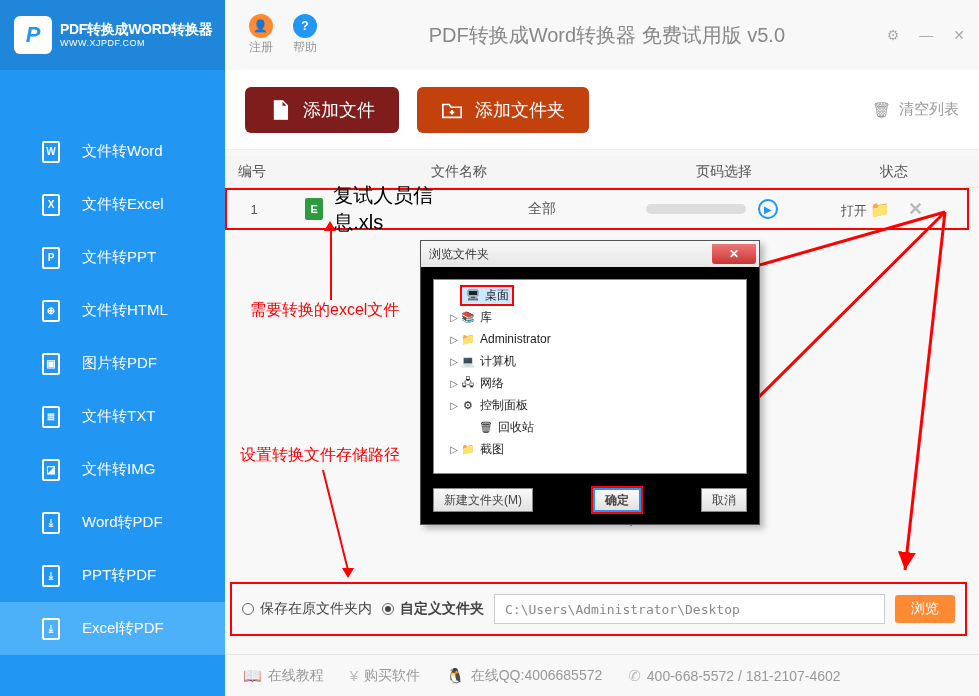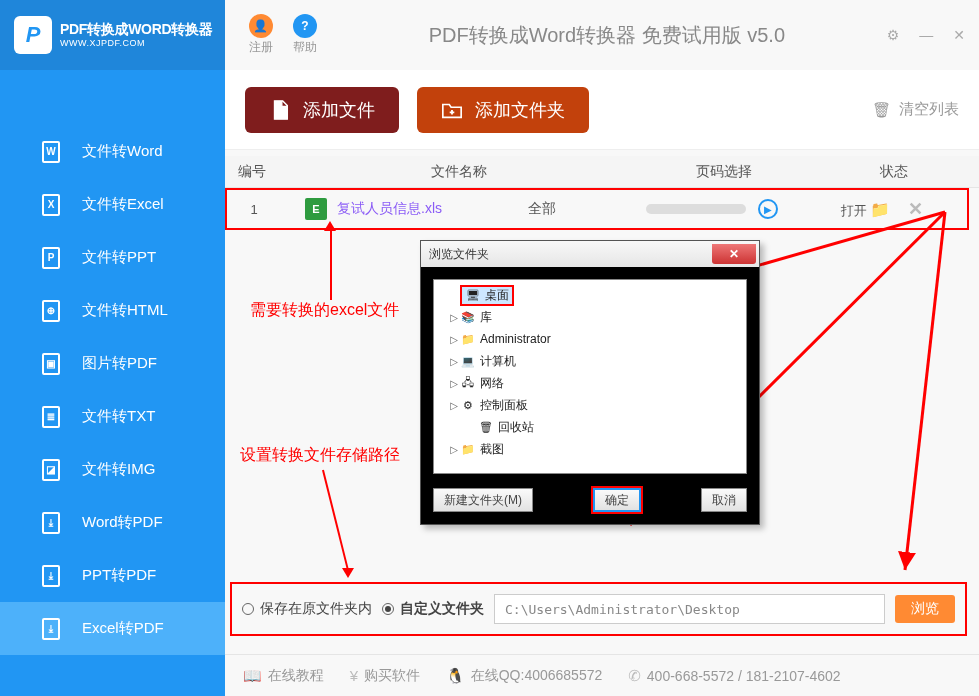--- a/index.html
+++ b/index.html
@@ -39,21 +39,21 @@
 .col-id { width:54px; text-align:center; }
 .col-name { flex:1.4; text-align:center; }
 .col-page { width:170px; text-align:center; }
 .col-status { width:170px; text-align:center; }
 .col-op { width:170px; text-align:center; }
 
 
 .trow { position:absolute; left:225px; top:188px; right:10px; height:42px; display:flex; align-items:center; border:2px solid #ff0000; }
 .trow .col-id { font-size:13px; color:#555; }
 .file-ico { width:22px; height:22px; background:#2e9b3f; color:#fff; border-radius:2px; display:inline-flex; align-items:center; justify-content:center; font-size:11px; font-weight:bold; margin:0 10px; }
-.file-name { color:#8b5cf6; font-size:14px; }
+.file-name { color:#000000; font-size:20px; }
 .col-page .pg { color:#555; font-size:14px; }
 .progress { width:100px; height:10px; background:#ddd; border-radius:5px; display:inline-block; vertical-align:middle; }
 .play { width:20px; height:20px; border:2px solid #2196f3; border-radius:50%; display:inline-flex; align-items:center; justify-content:center; color:#2196f3; font-size:10px; margin-left:8px; cursor:pointer; }
 .op-open { color:#555; cursor:pointer; }
 .op-folder { color:#bbb; margin-right:14px; cursor:pointer; font-size:16px;}
 .op-close { color:#bbb; cursor:pointer; font-size:18px; font-weight:bold; }
 
 
 .anno { position:absolute; color:#ff0000; font-size:16px; z-index:3; }
 .arrline { position:absolute; background:#ff0000; z-index:2; }
@@ -67,21 +67,21 @@
 .dlg-body { padding:12px; }
 .tree { height:195px; border:1px solid #888; background:#fff; overflow:auto; padding:4px 2px; }
 .tree-row { height:22px; display:flex; align-items:center; font-size:12px; color:#222; }
 .tree-arrow { width:12px; color:#666; text-align:center; font-size:10px; }
 .tree-ico { width:16px; height:14px; margin-right:4px; display:inline-flex; align-items:center; justify-content:center; font-size:11px; }
 .tree-sel { background:#cde7ff; border:2px solid #ff0000; padding:0 3px; }
 .tree-indent1 { padding-left:12px; }
 .tree-indent2 { padding-left:30px; }
 .dlg-btns { margin-top:14px; display:flex; justify-content:space-between; }
 .dlg-btn { height:24px; padding:0 10px; border:1px solid #888; background:linear-gradient(#fafafa,#e2e2e2); font-size:12px; display:flex; align-items:center; cursor:pointer; }
-.dlg-btn.ok { border:2px solid #2196f3; outline:2px solid #ff0000; }
+.dlg-btn.ok { border:2px solid #2196f3; outline:2px solid #ff0000;font-weight:bold; }
 
 
 .output { position:absolute; left:230px; bottom:60px; right:12px; height:54px; border:2px solid #ff0000; display:flex; align-items:center; padding:0 10px; gap:10px; font-size:14px; color:#444; }
 .radio { width:12px; height:12px; border:1.5px solid #666; border-radius:50%; display:inline-block; margin-right:6px; position:relative; }
 .radio.checked::after { content:""; position:absolute; inset:2px; background:#444; border-radius:50%; }
 .path-box { flex:1; height:26px; border:1px solid #ccc; background:#fff; padding:14px 10px; color:#888; font-family: Consolas,monospace; font-size:13px; display:flex; align-items:center; }
 .browse-btn { width:60px; height:28px; background:#ff8a33; color:#fff; border-radius:3px; display:flex; align-items:center; justify-content:center; cursor:pointer; }
 
 
 .footer { position:absolute; left:225px; bottom:0; right:0; height:42px; background:#f8f8f8; border-top:1px solid #e5e5e5; display:flex; align-items:center; padding:0 18px; gap:26px; color:#999; font-size:14px; }

